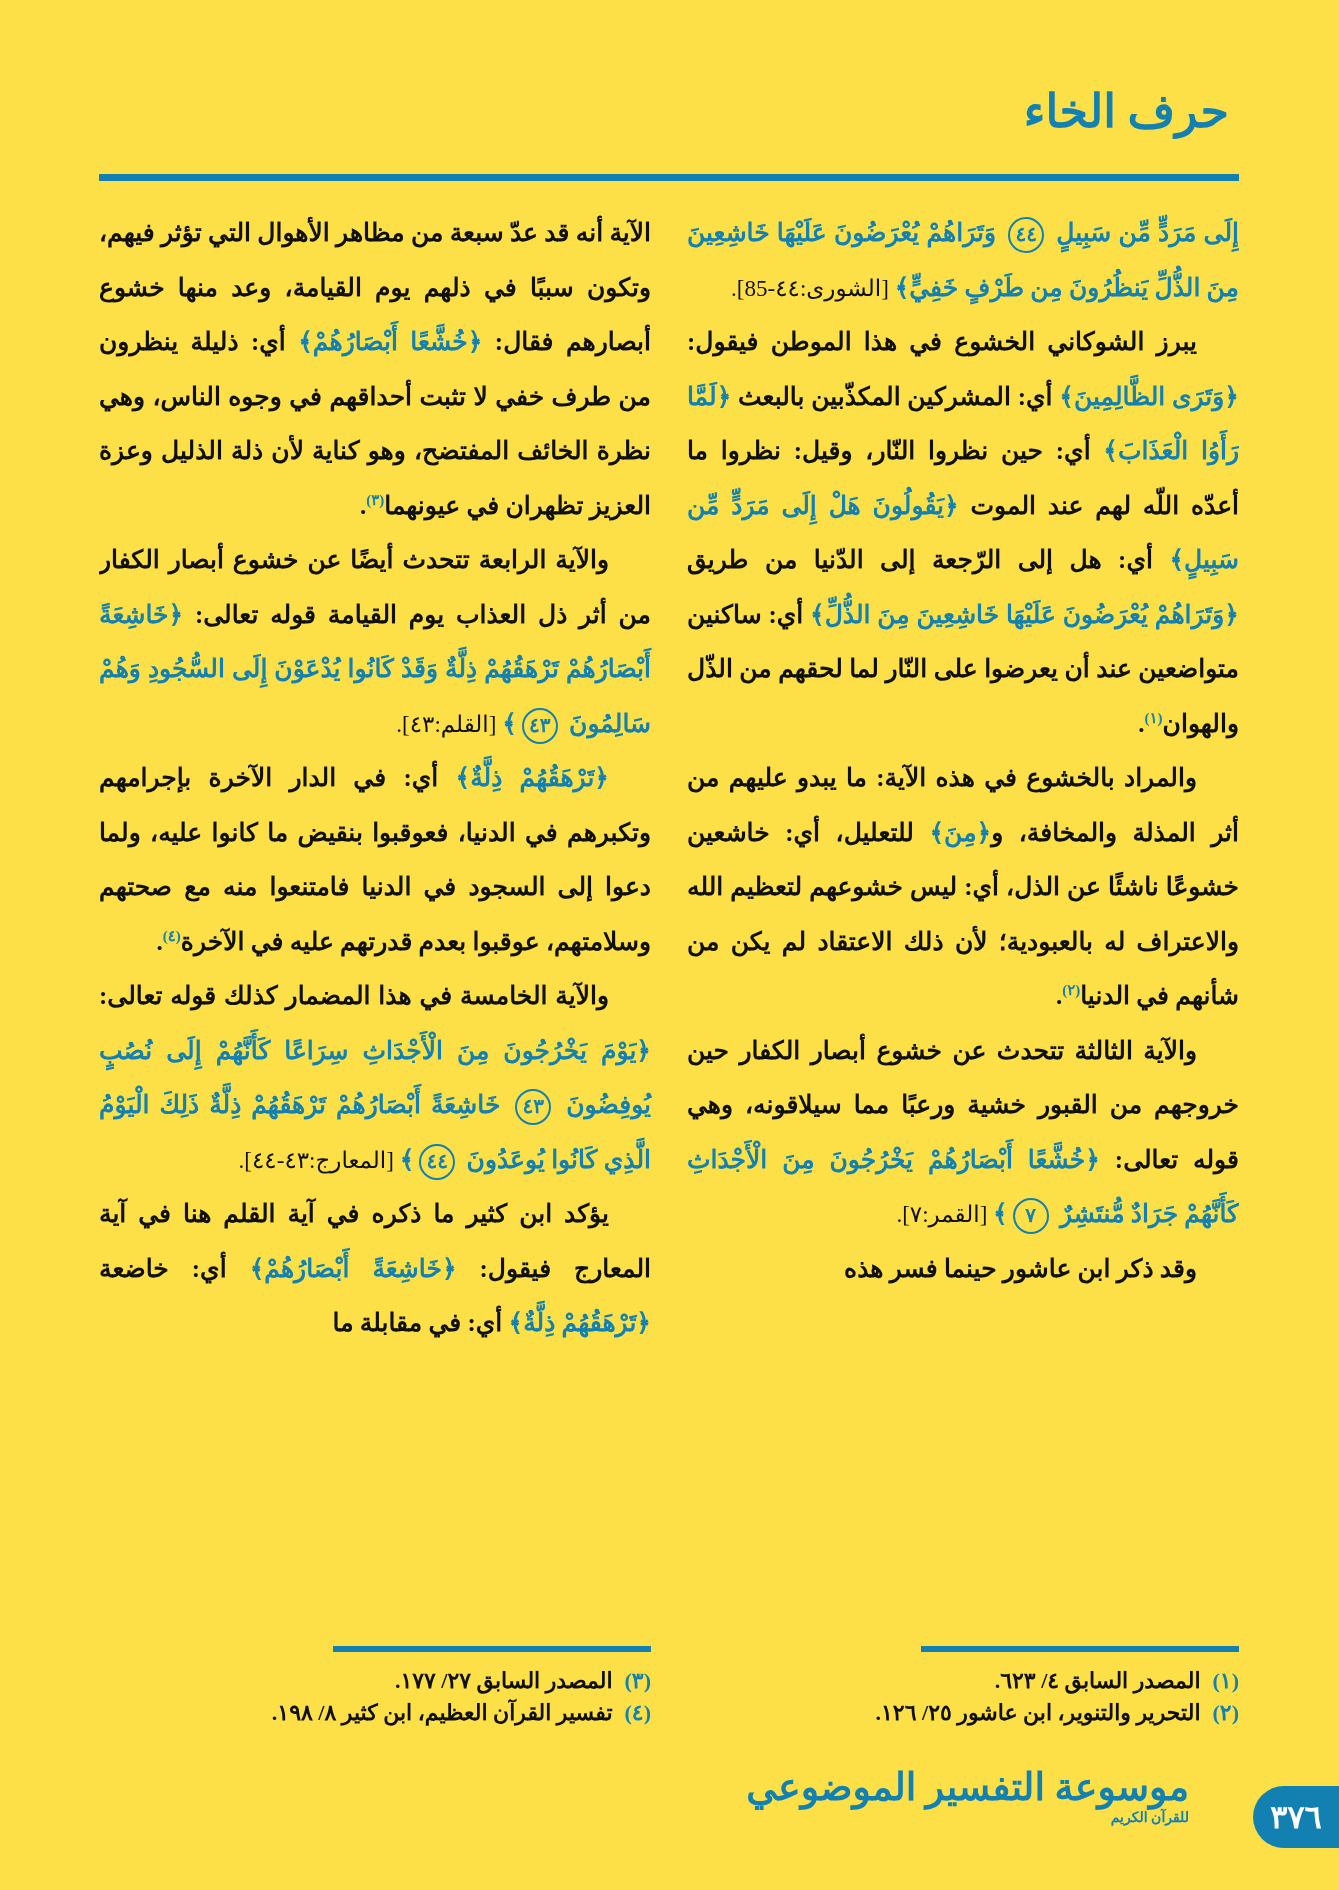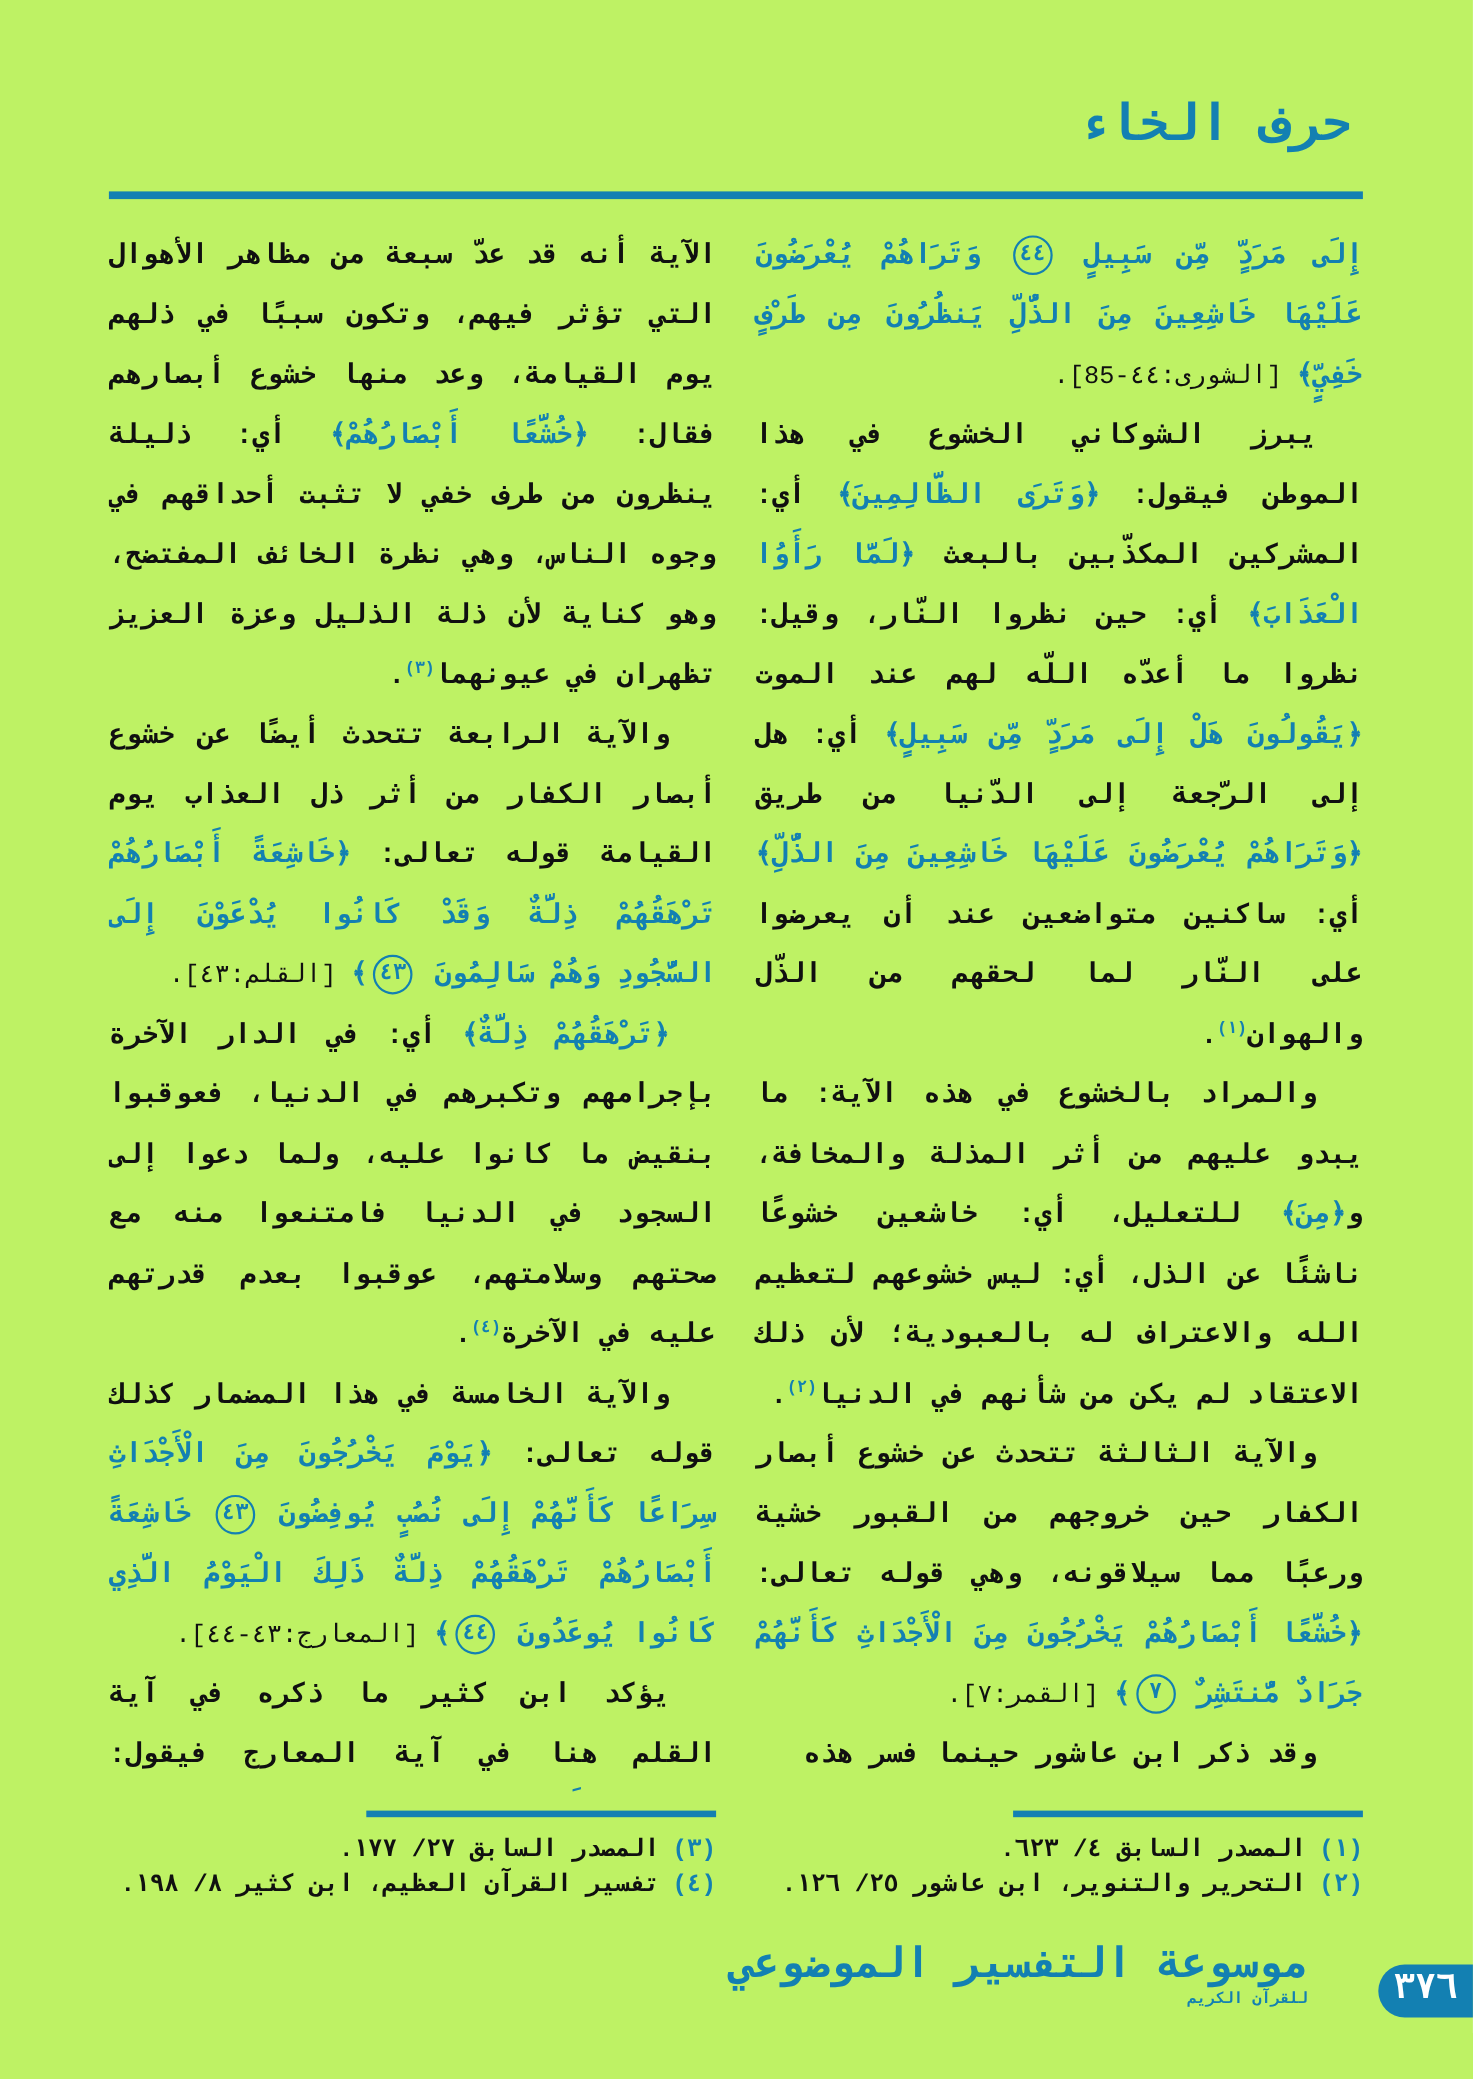--- a/index.html
+++ b/index.html
@@ -3,24 +3,24 @@
 <meta charset="utf-8">
 <style>
   :root{
     --teal:#1380B2;
     --ink:#101010;
   }
   html,body{margin:0;padding:0;background:#ffffff;}
   .page{
     position:relative;
     width:1339px;height:1890px;
-    background:#bef264;
+    background:#fde047;
     overflow:hidden;
     direction:rtl;
-    font-family:Liberation Mono, monospace;
+    font-family:Liberation Serif, serif;
     color:var(--ink);
   }
   .header-title{
     position:absolute;top:84px;right:110px;
     font-size:46px;font-weight:bold;color:var(--teal);
     letter-spacing:1px;
   }
   .header-rule{
     position:absolute;top:174px;right:100px;left:99px;height:7px;
     background:var(--teal);
@@ -61,25 +61,25 @@
   .fnnum{color:var(--teal);flex:none;}
   .fntext{color:var(--ink);}
   .logo{
     position:absolute;right:150px;top:1766px;
     text-align:right;color:var(--teal);line-height:1.15;
   }
   .logo-l1{font-size:38px;font-weight:bold;}
   .logo-l2{font-size:14px;font-weight:bold;}
   .page-badge{
     position:absolute;right:0;top:1786px;
-    width:86px;height:48px;
+    width:86px;height:62px;
     background:var(--teal);
     border-radius:32px 0 0 32px;
     color:#ffffff;font-size:32px;font-weight:bold;
-    display:flex;align-items:flex-start;justify-content:center;
+    display:flex;align-items:center;justify-content:center;
   }
 </style>
 </head>
 <body>
 
 <div class="page">
 
   <div class="header-title">حرف الخاء</div>
 
   <div class="header-rule"></div>

